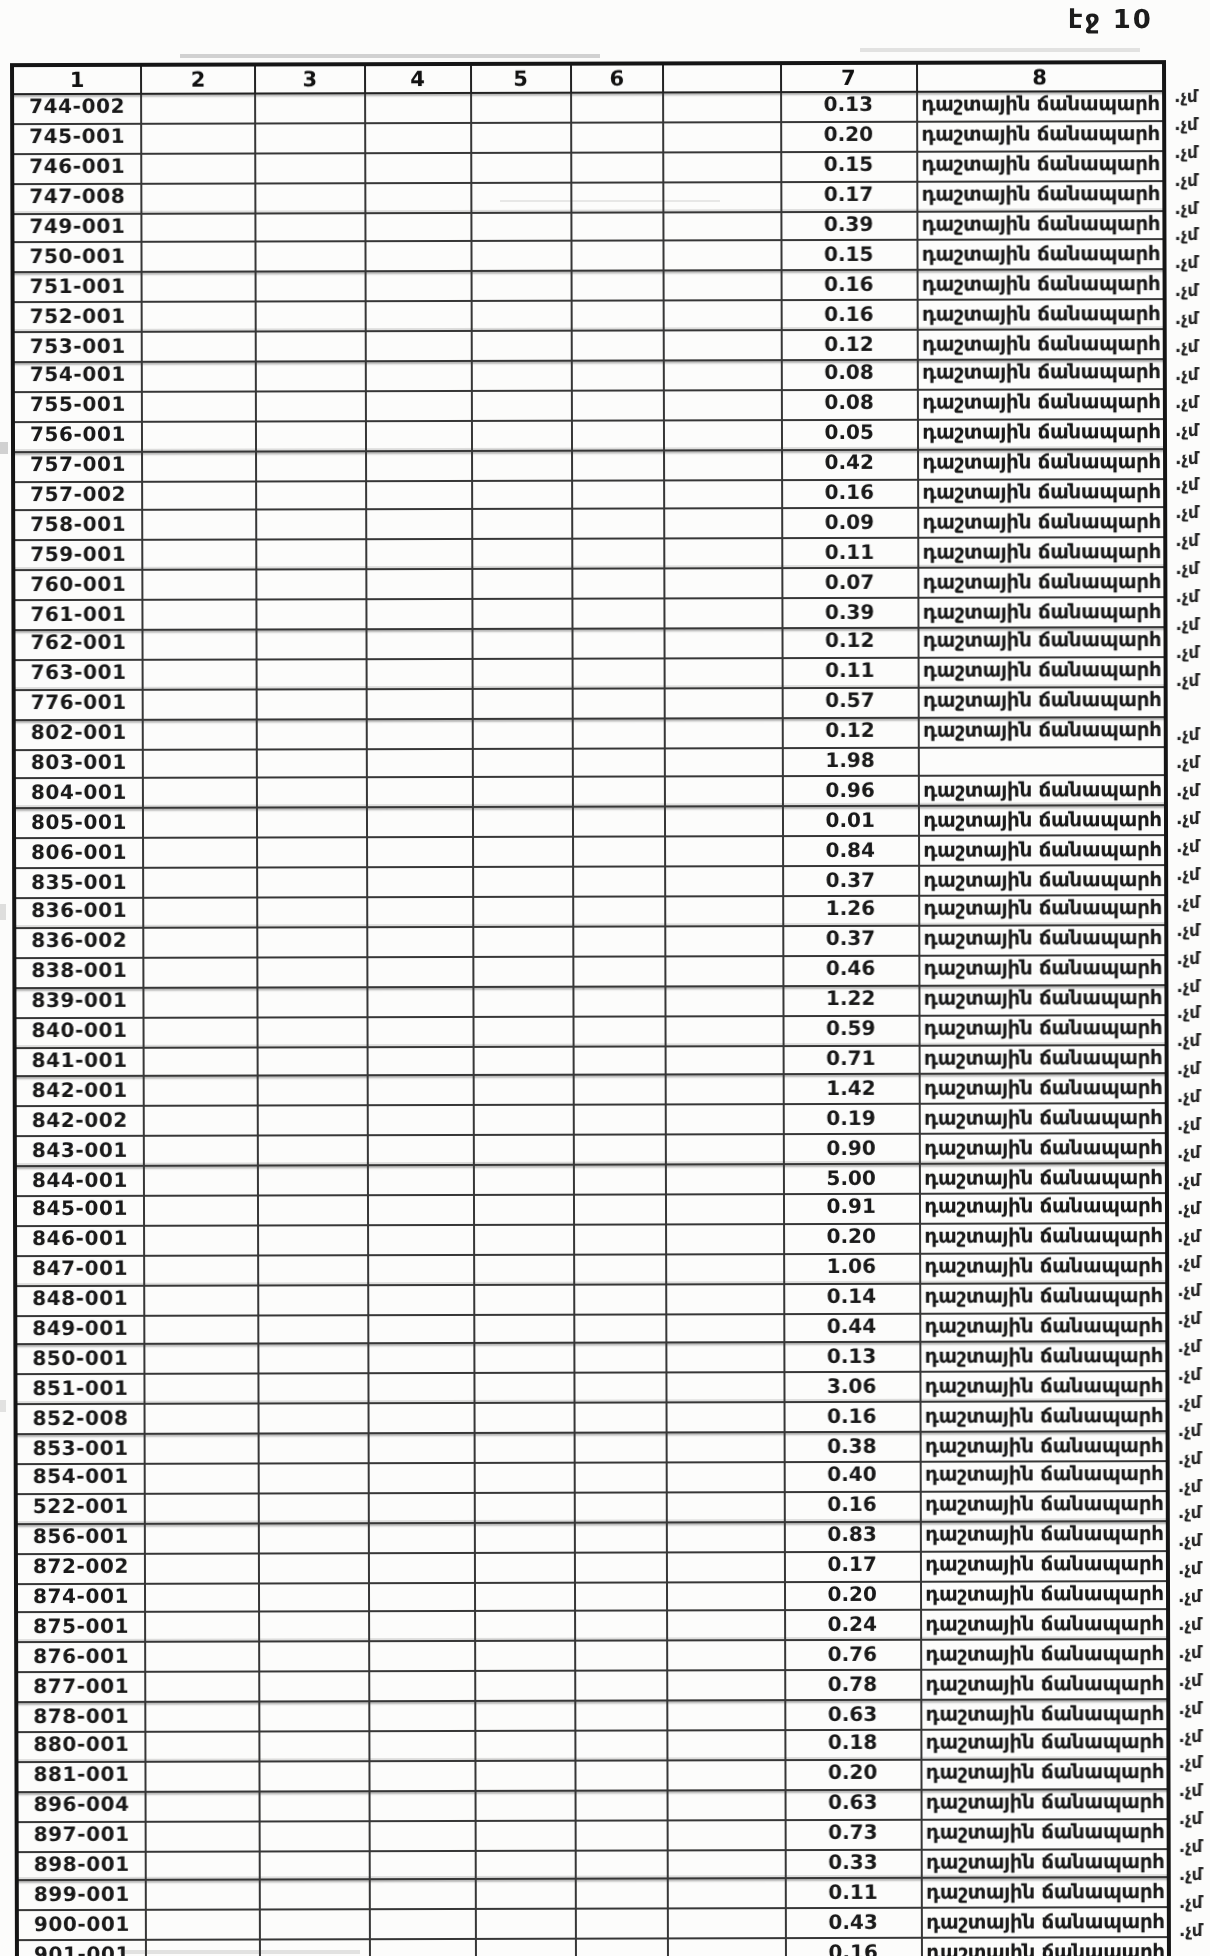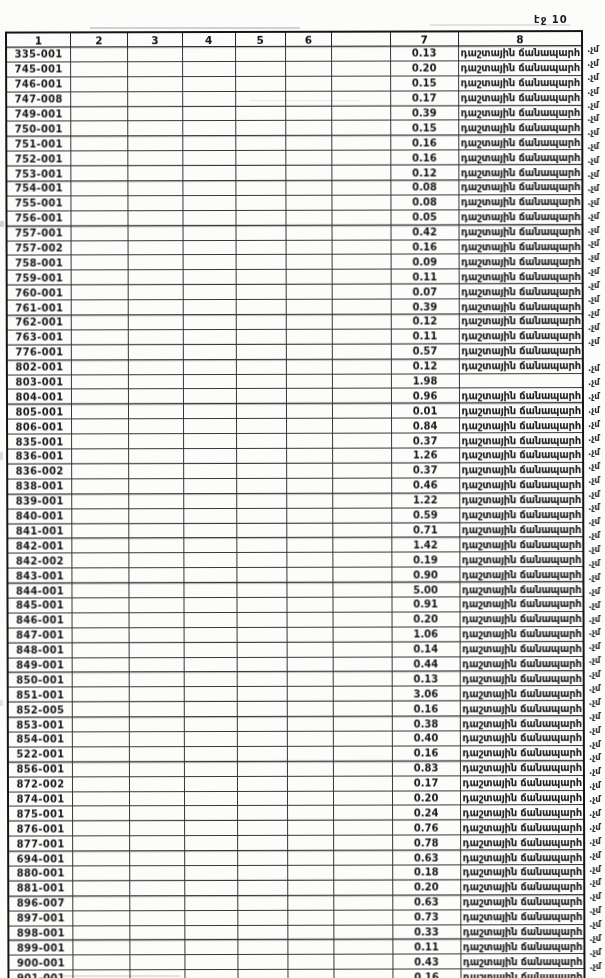--- a/index.html
+++ b/index.html
@@ -6,22 +6,22 @@
   .page{
     position:relative;
     width:605px;height:978px;
     margin:0 auto;
     background:#fcfcfb;
     overflow:hidden;
     font-family:"DejaVu Sans",sans-serif;
     color:#1c1c1c;
   }
   .page-label{
-    position:absolute;top:14px;left:534px;
-    font-size:10px;font-weight:700;letter-spacing:1px;
+    position:absolute;top:3px;left:534px;
+    font-size:13px;font-weight:700;letter-spacing:1px;
     filter:blur(0.2px);
   }
   .scan-wrap{
     position:absolute;top:30px;left:5px;width:600px;
     transform:rotate(-0.15deg);
     transform-origin:top right;
     filter:blur(0.25px) contrast(1.05);
   }
   table.doc{
     border-collapse:collapse;
@@ -89,21 +89,21 @@
             <th>4</th>
             <th>5</th>
             <th>6</th>
             <th></th>
             <th>7</th>
             <th>8</th>
           </tr>
       </thead>
       <tbody>
           <tr>
-            <td class="code">335-001</td>
+            <td class="code">744-002</td>
             <td></td>
             <td></td>
             <td></td>
             <td></td>
             <td></td>
             <td></td>
             <td class="value">0.13</td>
             <td class="desc">դաշտային ճանապարհ</td>
           </tr>
           <tr>
@@ -573,21 +573,21 @@
             <td></td>
             <td></td>
             <td></td>
             <td></td>
             <td></td>
             <td></td>
             <td class="value">3.06</td>
             <td class="desc">դաշտային ճանապարհ</td>
           </tr>
           <tr>
-            <td class="code">852-005</td>
+            <td class="code">852-008</td>
             <td></td>
             <td></td>
             <td></td>
             <td></td>
             <td></td>
             <td></td>
             <td class="value">0.16</td>
             <td class="desc">դաշտային ճանապարհ</td>
           </tr>
           <tr>
@@ -683,21 +683,21 @@
             <td></td>
             <td></td>
             <td></td>
             <td></td>
             <td></td>
             <td></td>
             <td class="value">0.78</td>
             <td class="desc">դաշտային ճանապարհ</td>
           </tr>
           <tr>
-            <td class="code">694-001</td>
+            <td class="code">878-001</td>
             <td></td>
             <td></td>
             <td></td>
             <td></td>
             <td></td>
             <td></td>
             <td class="value">0.63</td>
             <td class="desc">դաշտային ճանապարհ</td>
           </tr>
           <tr>
@@ -716,21 +716,21 @@
             <td></td>
             <td></td>
             <td></td>
             <td></td>
             <td></td>
             <td></td>
             <td class="value">0.20</td>
             <td class="desc">դաշտային ճանապարհ</td>
           </tr>
           <tr>
-            <td class="code">896-007</td>
+            <td class="code">896-004</td>
             <td></td>
             <td></td>
             <td></td>
             <td></td>
             <td></td>
             <td></td>
             <td class="value">0.63</td>
             <td class="desc">դաշտային ճանապարհ</td>
           </tr>
           <tr>

